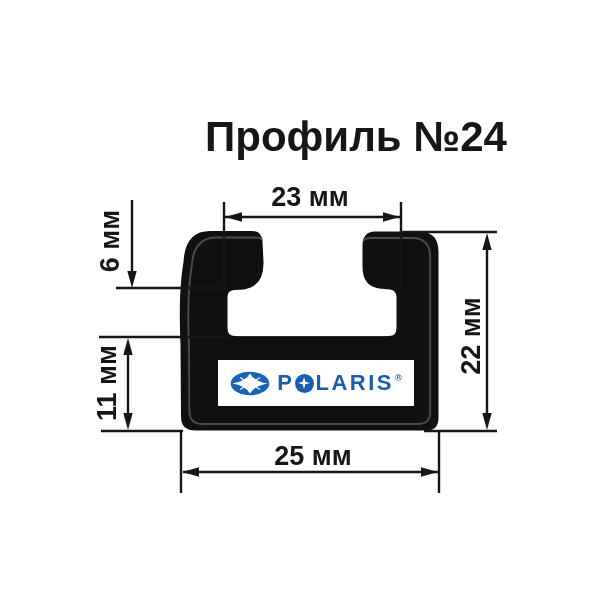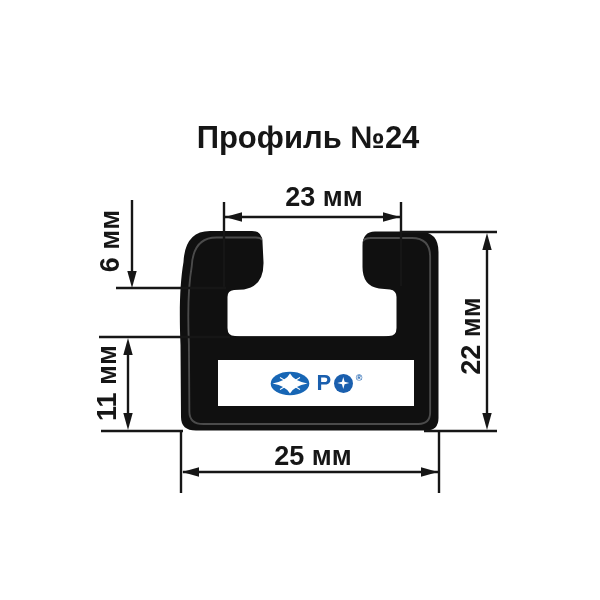--- a/index.html
+++ b/index.html
@@ -5,21 +5,21 @@
   html,body{margin:0;padding:0;background:#ffffff;}
   .canvas{
     position:relative;width:600px;height:600px;background:#ffffff;overflow:hidden;
     font-family:"Liberation Sans","DejaVu Sans",sans-serif;
   }
   .diagram-svg{position:absolute;left:0;top:0;}
   .lbl{
     position:absolute;color:#161616;font-weight:bold;white-space:nowrap;
     transform:translate(-50%,-50%);line-height:1;
   }
-  .title{font-size:31px;}
+  .title{font-size:42px;margin-left:48px;}
   .dim{font-size:27px;}
   .vert{transform:translate(-50%,-50%) rotate(-90deg);}
   .polaris-plate{
     position:absolute;left:218px;top:360px;width:196px;height:46px;background:#ffffff;
     display:flex;align-items:center;justify-content:center;gap:7px;
   }
   .wordmark{
     display:flex;align-items:center;color:#1a5fae;font-weight:bold;
     font-size:22px;letter-spacing:2.5px;line-height:1;
   }
@@ -103,38 +103,39 @@
       <line x1="181" y1="431" x2="181" y2="493"></line>
       <line x1="439" y1="431" x2="439" y2="493"></line>
       <line x1="183" y1="472" x2="438" y2="472"></line>
     </g>
     <path fill="#161616" d="M182 472 L199 467.3 L199 476.7 Z"></path>
     <path fill="#161616" d="M438 472 L421 467.3 L421 476.7 Z"></path>
   </svg>
 
   <div class="lbl title" style="left:308px;top:137px;">Профиль №24</div>
 
-  <div class="lbl dim" style="left:324px;top:197px;">23 мм</div>
+  <div class="lbl dim" style="left:310px;top:197px;">23 мм</div>
 
   <div class="lbl dim vert" style="left:110px;top:241px;">6 мм</div>
 
   <div class="lbl dim vert" style="left:107px;top:383px;">11 мм</div>
 
   <div class="lbl dim vert" style="left:471px;top:336px;">22 мм</div>
 
   <div class="lbl dim" style="left:313px;top:456px;">25 мм</div>
 
   <div class="polaris-plate">
     <svg width="40" height="25" viewBox="0 0 40 25">
       <ellipse cx="20" cy="12.5" rx="19.3" ry="11.8" fill="#1766b5"></ellipse>
       <path d="M10 6.5 L30 18.5 M30 6.5 L10 18.5" stroke="#ffffff" stroke-width="1.1"></path>
       <path d="M2.5 12.5 Q16 10 20 2.5 Q24 10 37.5 12.5 Q24 15 20 22.5 Q16 15 2.5 12.5 Z" fill="#ffffff"></path>
     </svg>
     <span class="wordmark">
       <span>P</span>
       <span class="star-o">
           <i class="star4"></i>
         </span>
+      <span>LARIS</span>
       <span class="reg">®</span>
     </span>
   </div>
 
 </div>
 
 </body></html>

